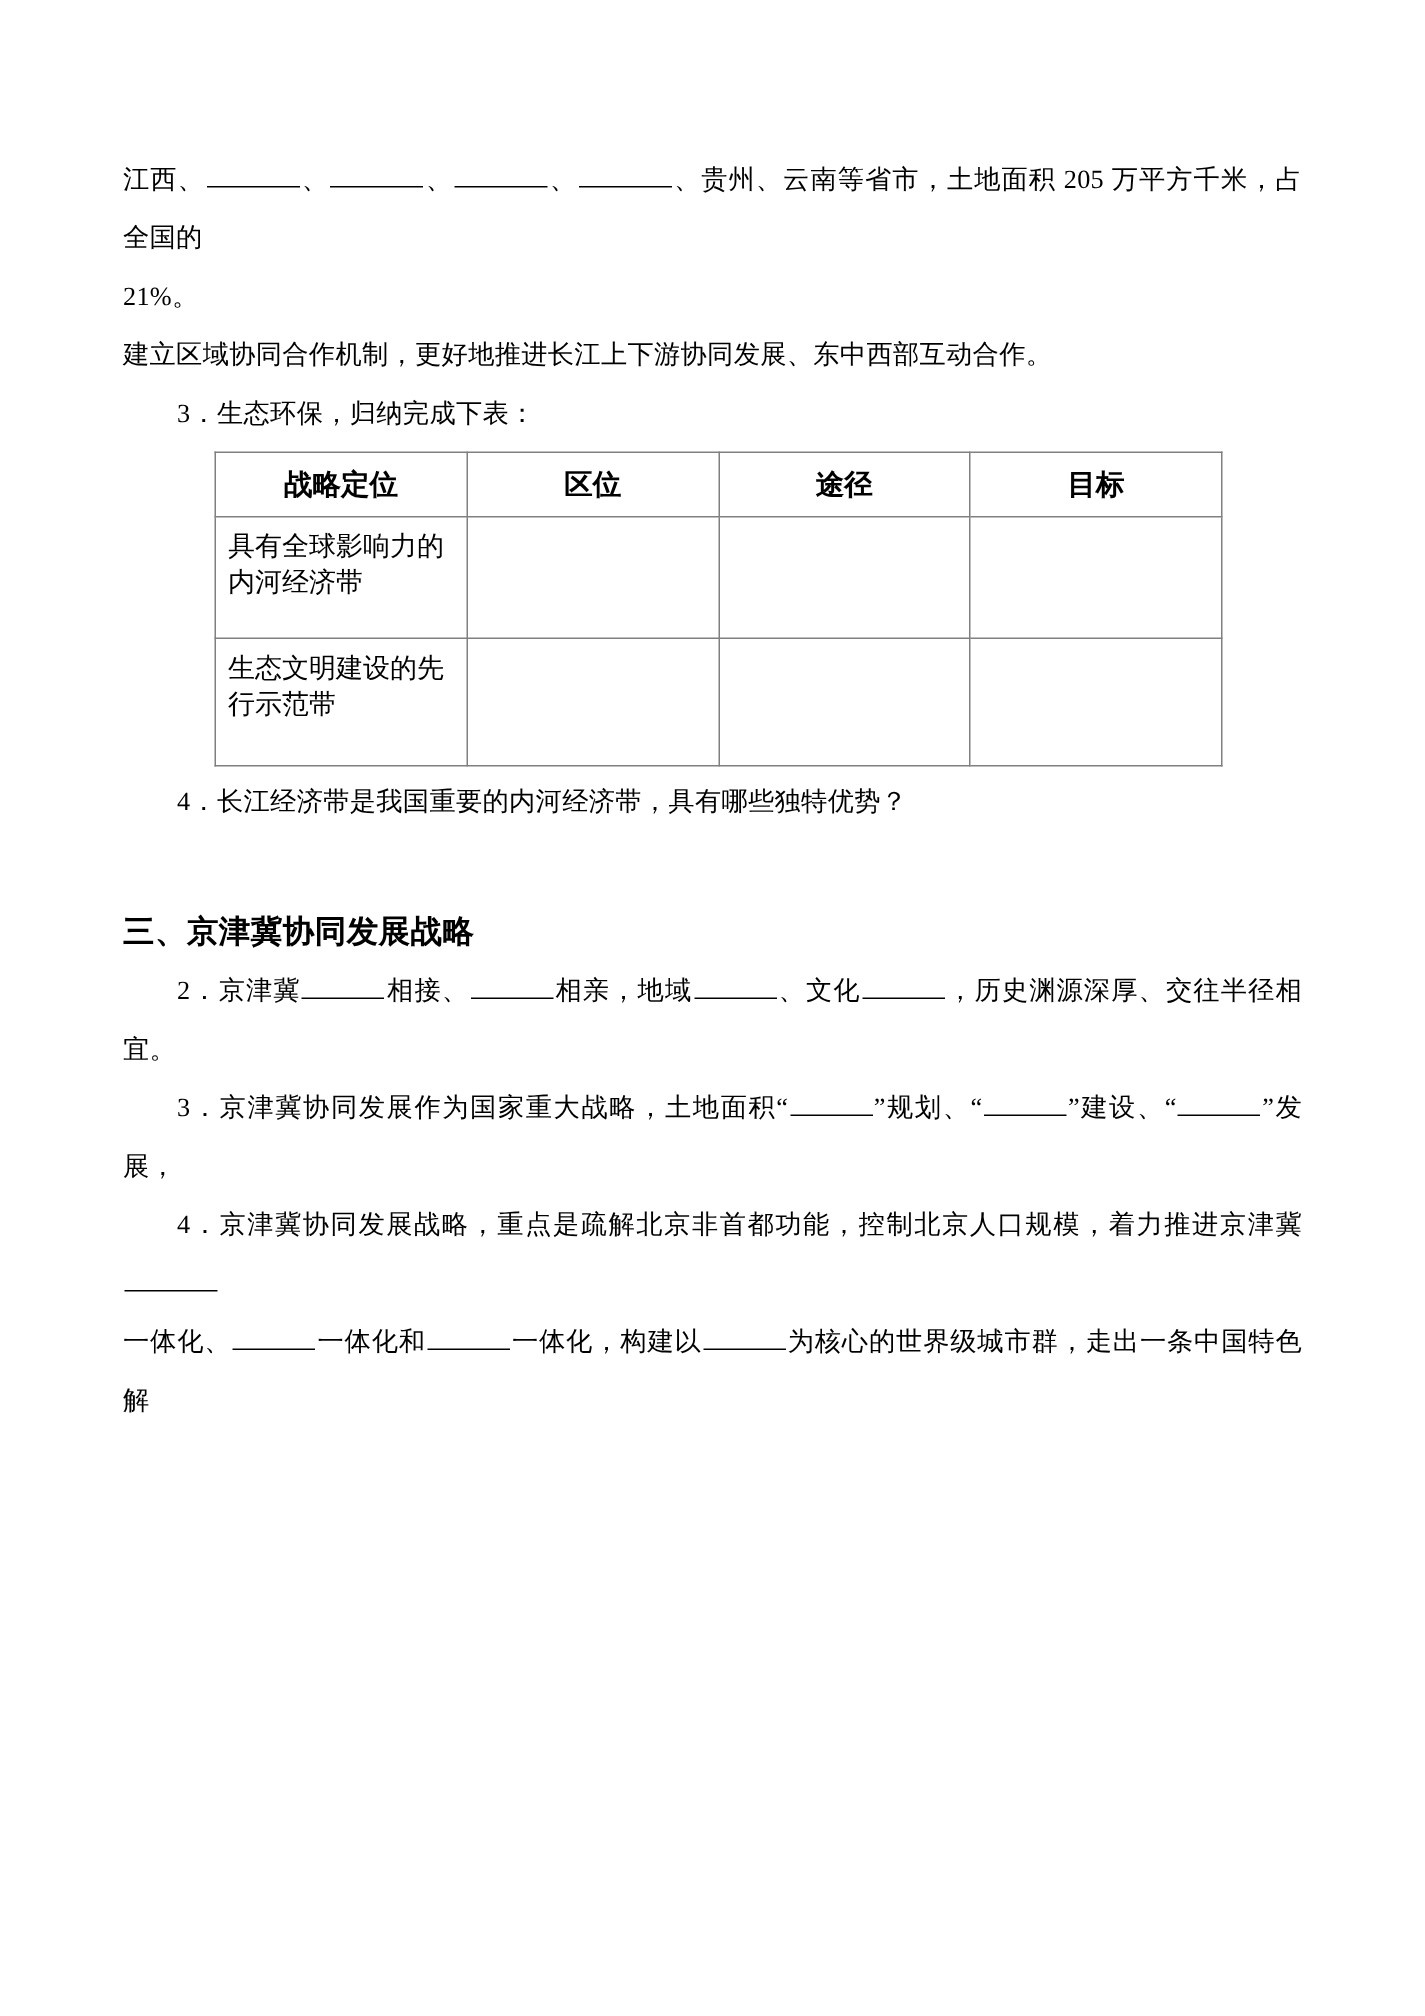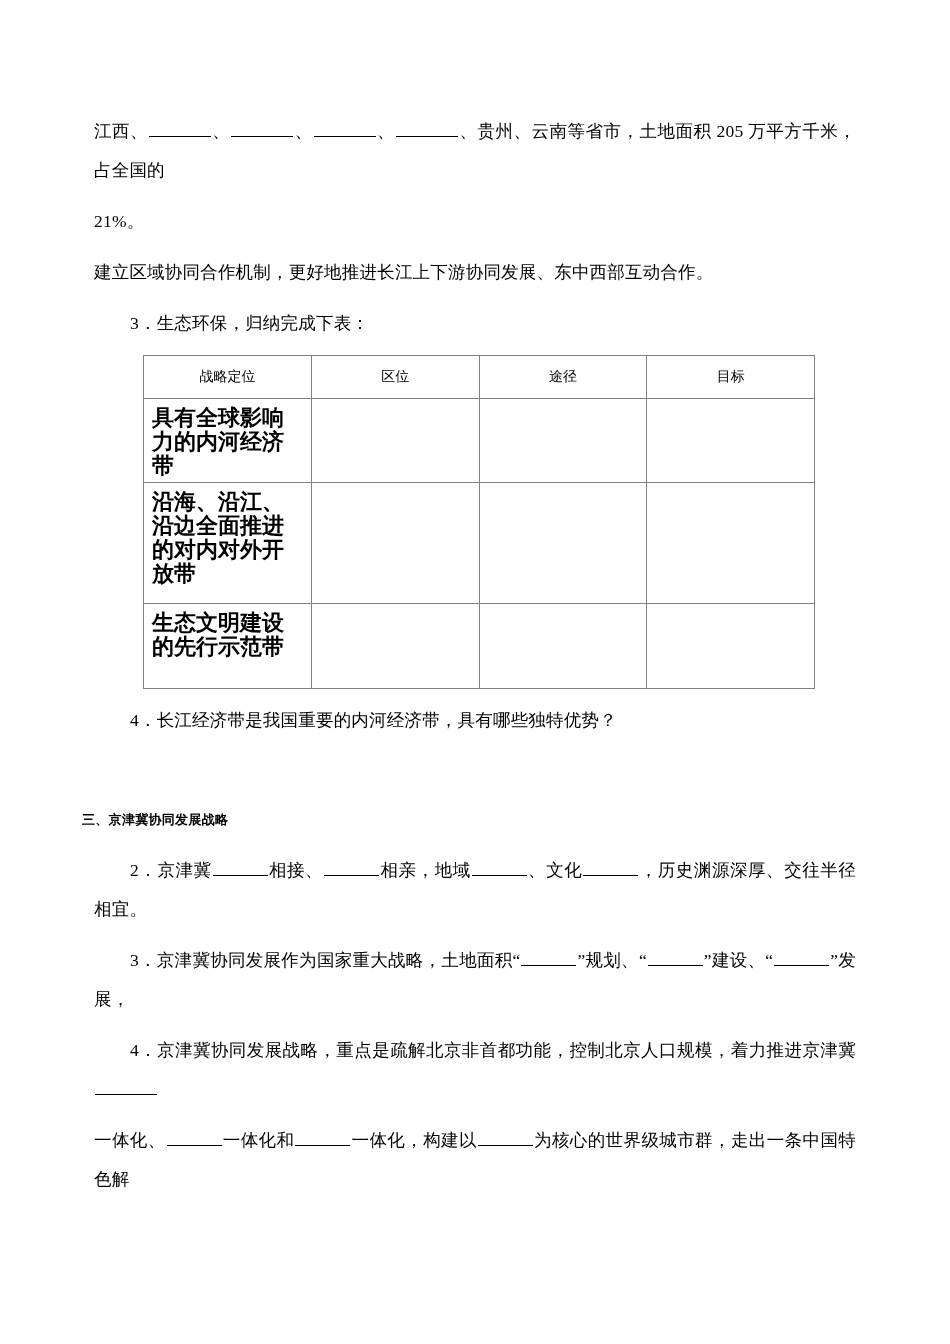--- a/index.html
+++ b/index.html
@@ -26,28 +26,28 @@
     position: absolute;
     left: 82px;
     top: 100px;
     width: 786px;
   }
   .para {
     font-size: 17.5px;
     line-height: 39px;
     text-align: justify;
     text-justify: inter-ideograph;
-    margin: 12px;
+    margin: 0;
     letter-spacing: 0.2px;
   }
   .para.indent {
     text-indent: 36px;
   }
   .heading {
-    font-size: 13px;
+    font-size: 21px;
     line-height: 39px;
     font-weight: bold;
     margin: 0;
     font-family: "DejaVu Sans", "Liberation Sans", sans-serif;
     letter-spacing: 0.3px;
   }
   .blank {
     display: inline-block;
     border-bottom: 1px solid #000;
     vertical-align: baseline;
@@ -73,31 +73,31 @@
     border: 1px solid #808080;
     padding: 0;
     vertical-align: top;
     font-weight: normal;
     font-size: 17px;
   }
   table.grid th {
     text-align: center;
     height: 42px;
     vertical-align: middle;
-    font-size: 14px;
+    font-size: 19px;
+    font-weight: bold;
   }
   td.c1 { width: 119px; }
   td.c2 { width: 106px; }
   td.c3 { width: 280px; }
   td.c4 { width: 167px; }
   .cell-text {
     padding: 7px 8px 4px 8px;
     line-height: 24px;
-    font-size: 22px;
-    font-weight: bold;
+    font-size: 18px;
   }
   tr.r1 td { height: 80px; }
   tr.r2 td { height: 77px; }
   tr.r3 td { height: 120px; }
   tr.r4 td { height: 84px; }
   .nowrapish { word-break: break-all; }
 </style>
 </head>
 <body>
 
@@ -125,28 +125,20 @@
         </thead>
         <tbody>
           <tr class="r1">
             <td class="c1">
                 <div class="cell-text nowrapish">具有全球影响力的内河经济带</div>
               </td>
             <td class="c2"></td>
             <td class="c3"></td>
             <td class="c4"></td>
           </tr>
-          <tr class="r3">
-            <td class="c1">
-                <div class="cell-text nowrapish">沿海、沿江、沿边全面推进的对内对外开放带</div>
-              </td>
-            <td class="c2"></td>
-            <td class="c3"></td>
-            <td class="c4"></td>
-          </tr>
           <tr class="r4">
             <td class="c1">
                 <div class="cell-text nowrapish">生态文明建设的先行示范带</div>
               </td>
             <td class="c2"></td>
             <td class="c3"></td>
             <td class="c4"></td>
           </tr>
         </tbody>
       </table>

